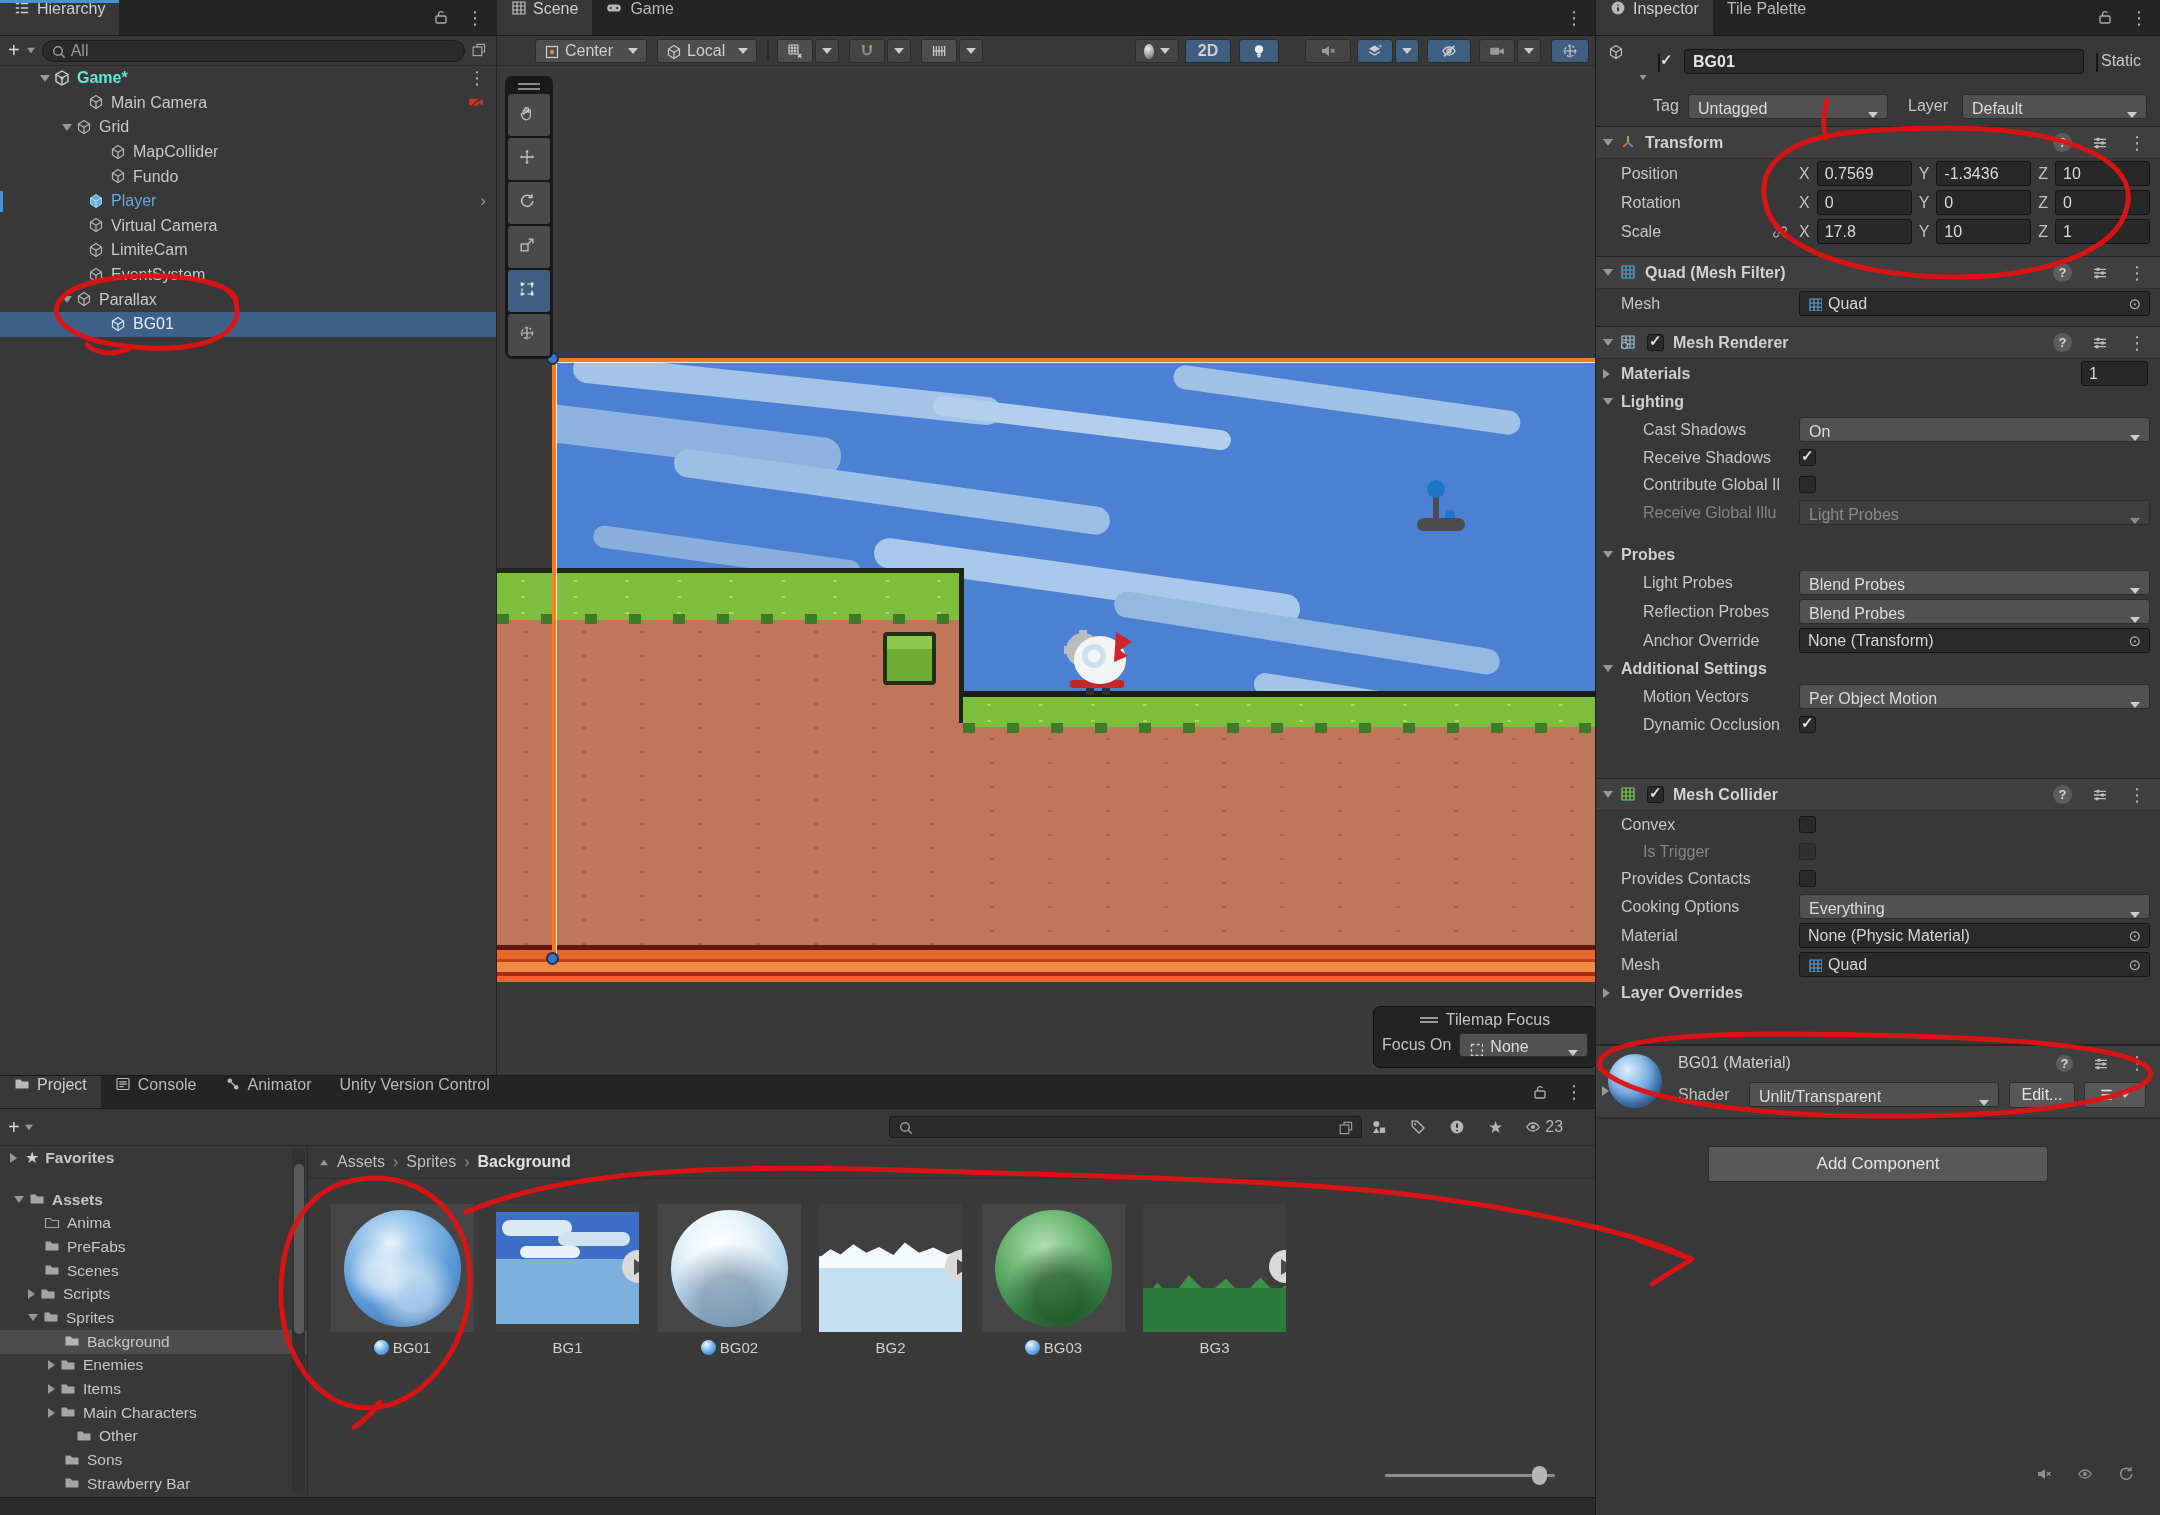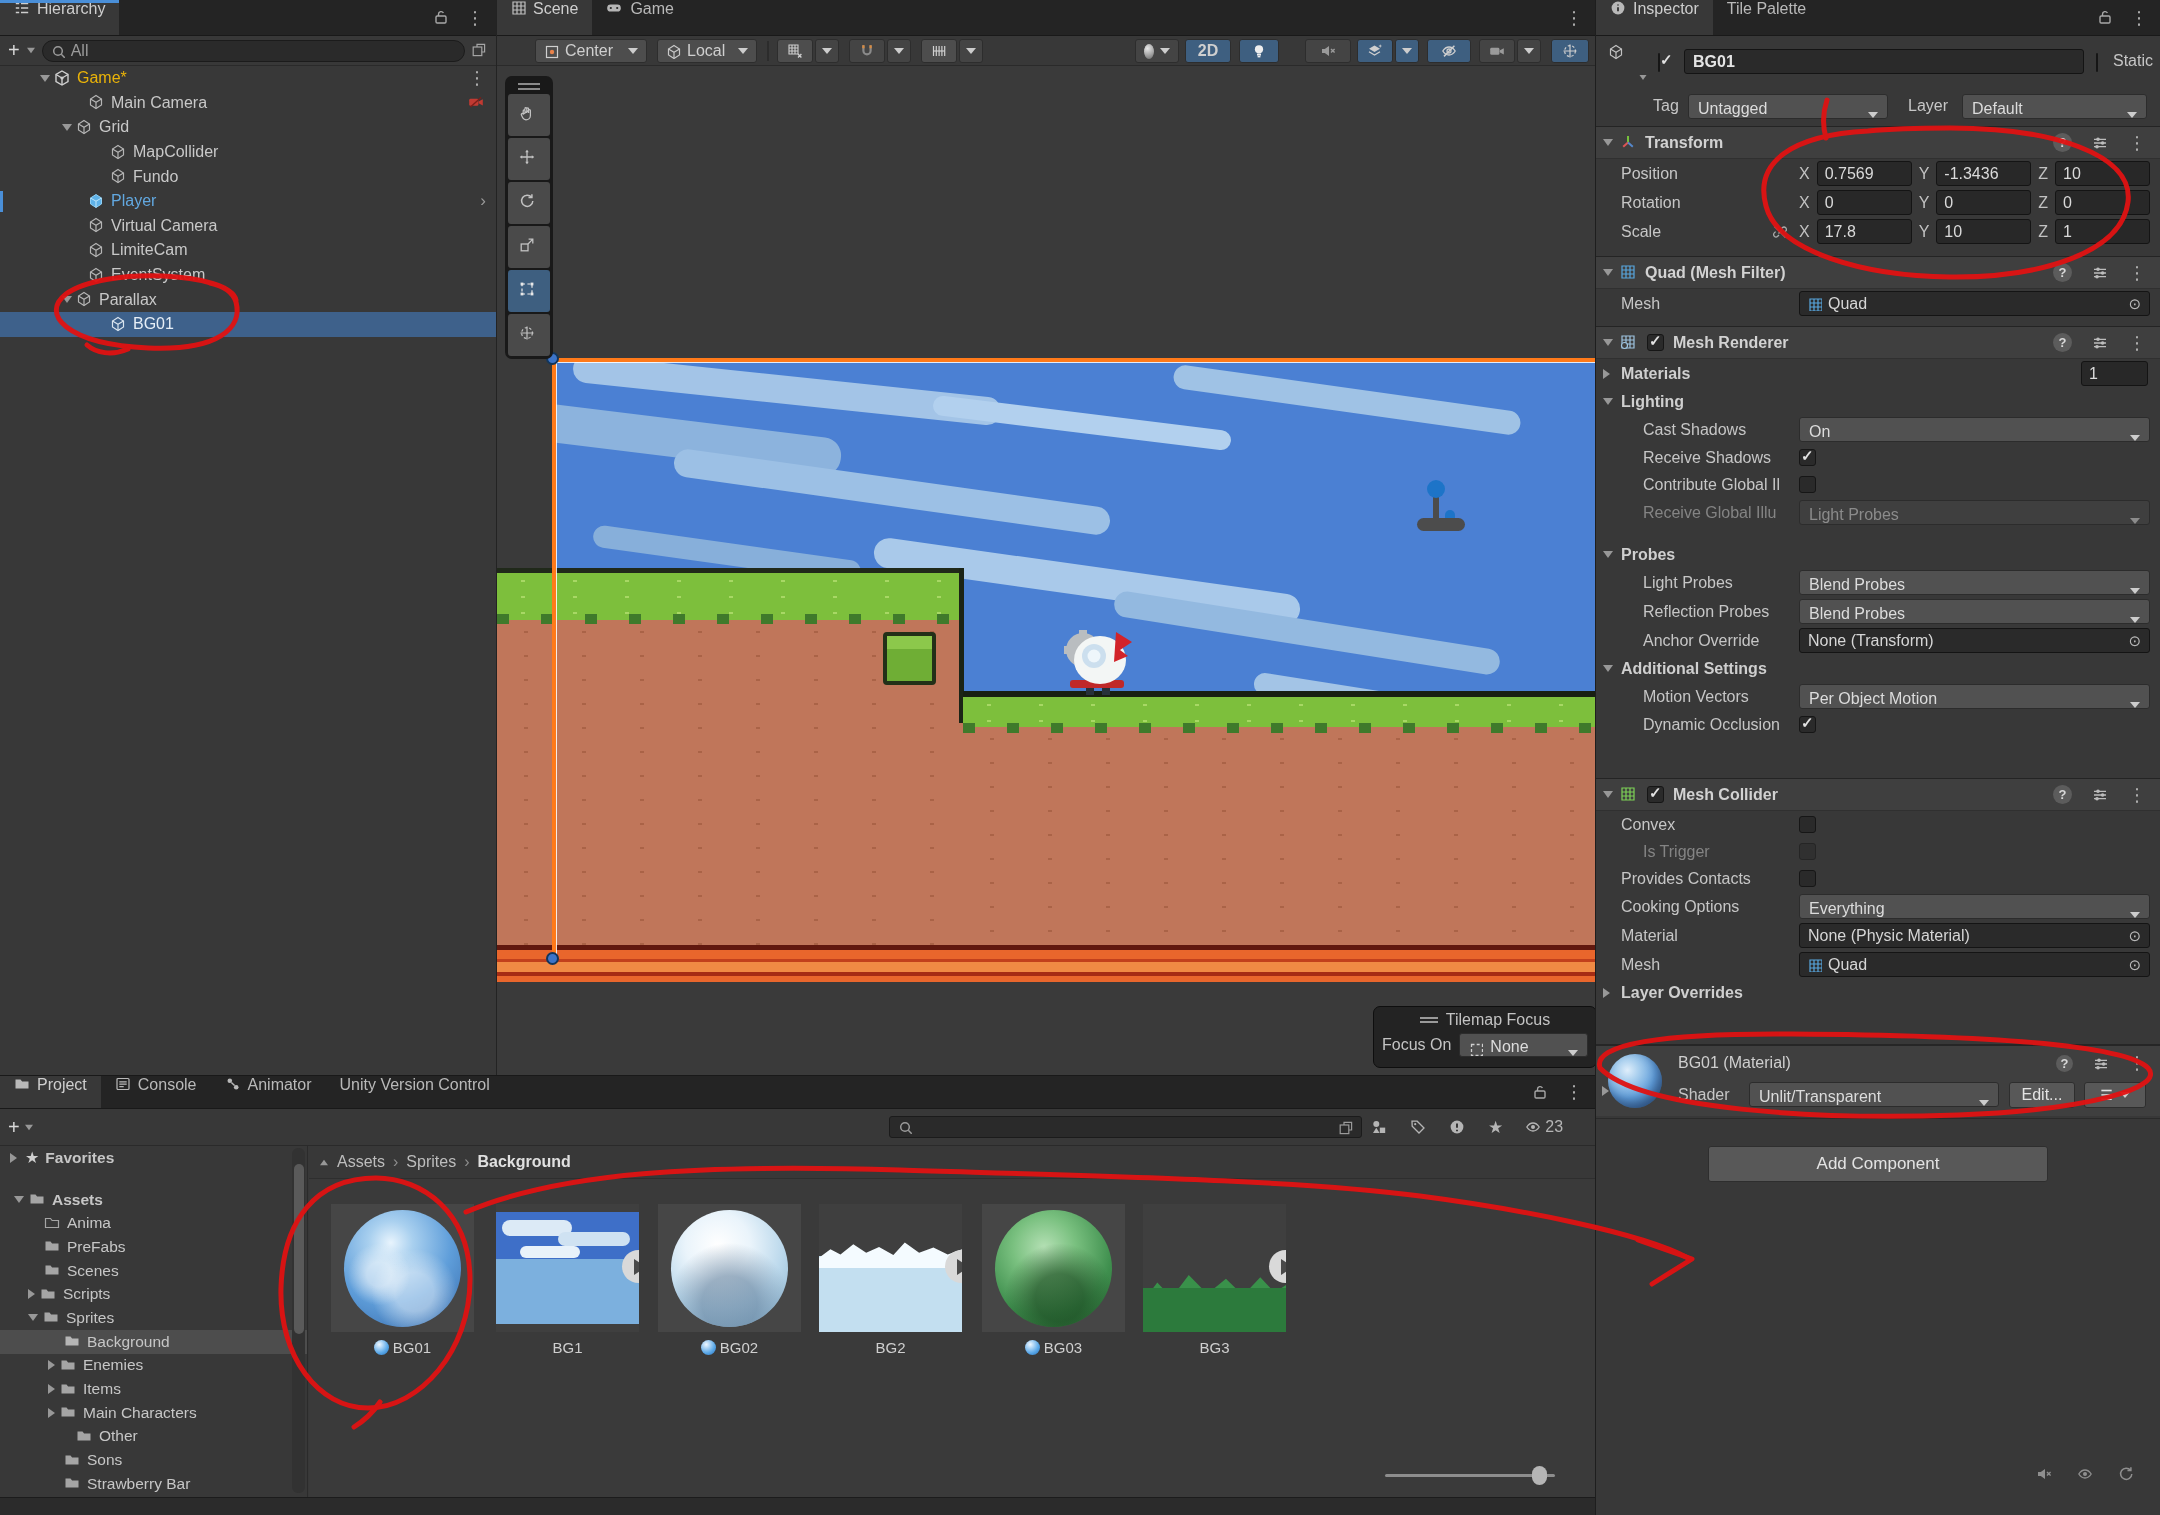--- a/index.html
+++ b/index.html
@@ -299,21 +299,21 @@
     <svg class="ic" width="17" height="17" style="color:#a5a5a5">
         <use href="#i-extwin"></use>
       </svg>
   </div>
   <div id="htree">
     <div class="hrow" style="padding-left:40px">
       <span class="tri"></span>
       <svg class="ic" width="17" height="17" style="color:#cfcfcf;margin-left:4px">
           <use href="#i-unitycube"></use>
         </svg>
-      <span class="lbl" style="font-weight:normal;color:#eab308">Game*</span>
+      <span class="lbl" style="font-weight:bold;color:#5eead4">Game*</span>
       <span class="rside">
           <span class="kebab">⋮</span>
         </span>
     </div>
     <div class="hrow" style="padding-left:88px">
       <svg class="ic" width="17" height="17" style="color:#b5b5b5">
           <use href="#i-cube"></use>
         </svg>
       <span class="lbl">Main Camera</span>
       <span class="rside">
@@ -631,21 +631,21 @@
     <div class="ihead">
       <svg class="ic abs" style="left:12px;top:8px;color:#c2c2c2" width="38" height="38">
           <use href="#i-cube"></use>
         </svg>
       <span class="tri abs" style="left:42px;top:38px;transform:scale(.7)"></span>
       <span class="cb on abs" style="left:62px;top:18px"></span>
       <div class="of abs" style="left:88px;top:13px;width:400px;font-weight:bold;color:#e4e4e4">
           <span>BG01</span>
         </div>
       <span class="cb abs" style="left:498px;top:18px"></span>
-      <span class="abs" style="left:517px;top:16px">Static</span>
+      <span class="abs" style="left:505px;top:16px">Static</span>
       
     </div>
     <div class="ihead2">
       <span class="abs" style="left:57px;top:5px">Tag</span>
       <div class="dd abs" style="left:92px;top:2px;width:200px">
           <span>Untagged</span>
           <span class="caret"></span>
         </div>
       <span class="abs" style="left:312px;top:5px">Layer</span>
       <div class="dd abs" style="left:366px;top:2px;width:185px">

